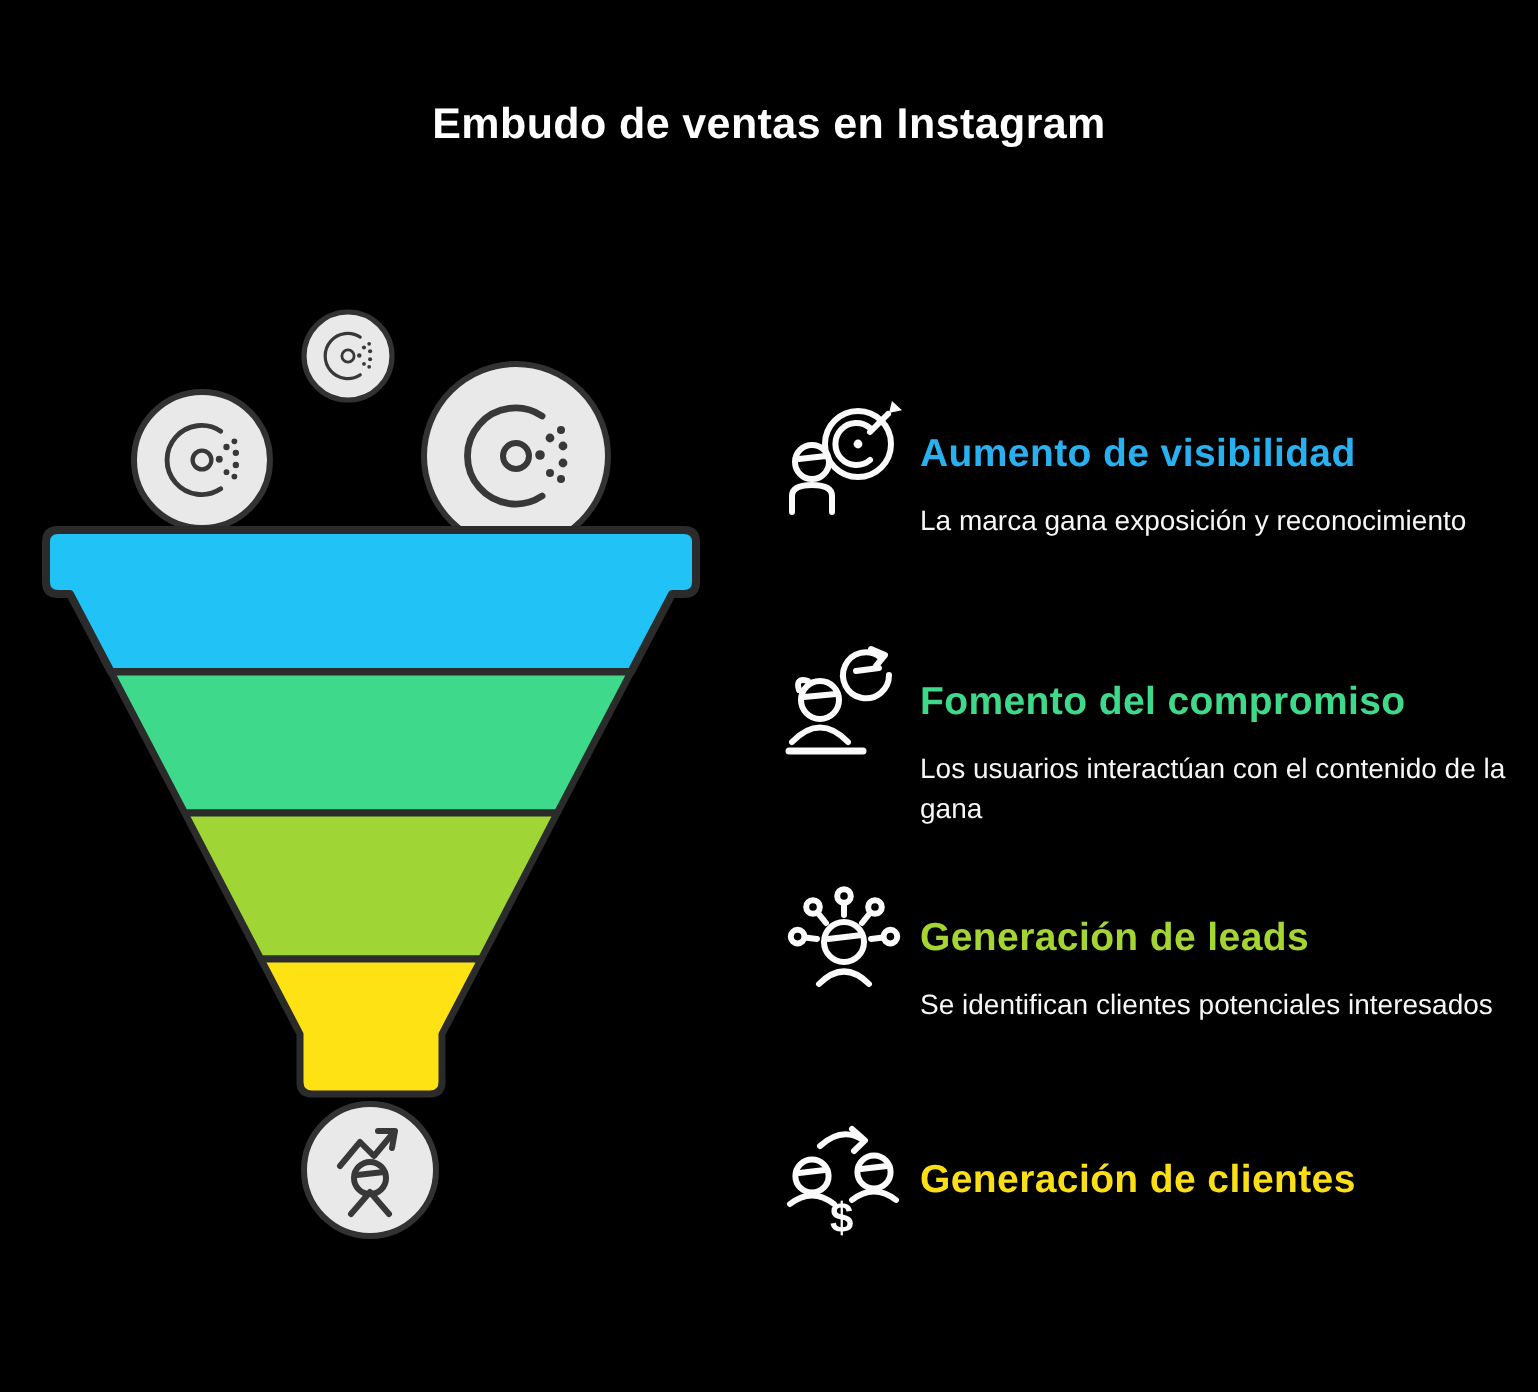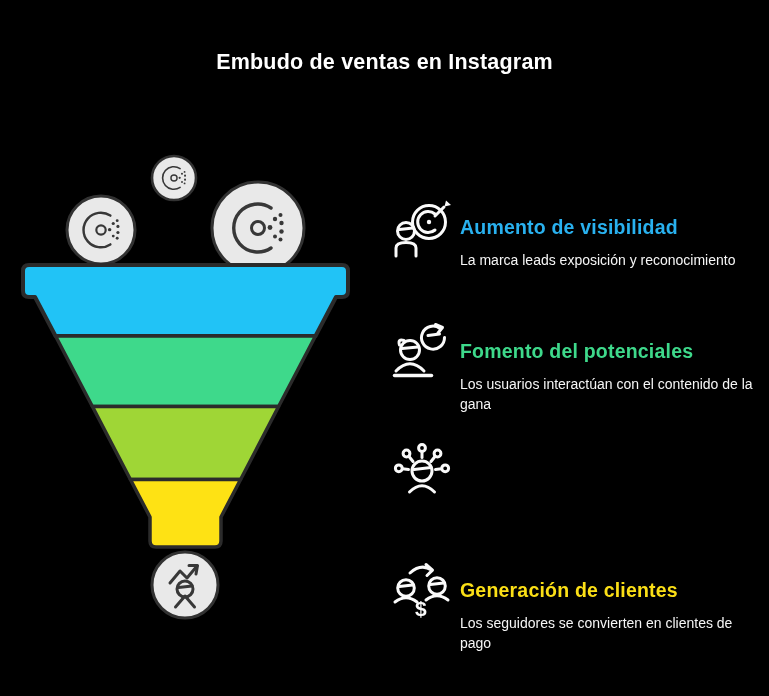--- a/index.html
+++ b/index.html
@@ -115,39 +115,39 @@
         <circle cx="36" cy="24" r="2.2" fill="#fafafa" stroke="none"></circle>
         <path d="M 51 9 L 42 18"></path>
         <path d="M 51.5 8.5 l 1.5 -6 l 5 4.6 z" fill="#fafafa" stroke="none"></path>
         <circle cx="13" cy="33" r="8.5"></circle>
         <path d="M 6.5 31.5 L 20 30"></path>
         <path d="M 3 58 V 50 Q 3 44.5 13 44.5 Q 23 44.5 23 50 V 58"></path>
       </svg>
     </div>
     <div class="text-box">
       <div class="section-title" style="color: rgb(41, 177, 239);">Aumento de visibilidad</div>
-      <div class="section-desc">La marca leads exposición y reconocimiento</div>
+      <div class="section-desc">La marca gana exposición y reconocimiento</div>
     </div>
   </div>
 
   <div class="section sec-2">
     <div class="icon-box">
       <svg width="60" height="62" viewBox="0 0 58 62" fill="none" stroke-linecap="round" stroke-linejoin="round" stroke-width="3" stroke="#fafafa">
         <path d="M 47 6.5 A 11.5 11.5 0 1 0 51.5 15.5"></path>
         <path d="M 42.5 2.5 L 49.5 5.5 L 45 11"></path>
         <path d="M 35 13.5 L 46.5 12"></path>
         <circle cx="17" cy="28" r="9.5"></circle>
         <path d="M 9 26.5 L 25 25"></path>
         <path d="M 11 18.5 Q 4.5 16.5 6.5 23"></path>
         <path d="M 3 49 Q 17 34.5 31 49"></path>
         <path d="M 1.5 53.5 H 38.5" stroke-width="3.5"></path>
       </svg>
     </div>
     <div class="text-box">
-      <div class="section-title" style="color: rgb(62, 217, 139);">Fomento del potenciales</div>
+      <div class="section-title" style="color: rgb(62, 217, 139);">Fomento del compromiso</div>
       <div class="section-desc">Los usuarios interactúan con el contenido de la gana</div>
     </div>
   </div>
 
   <div class="section sec-3">
     <div class="icon-box">
       <svg width="60" height="62" viewBox="0 0 58 62" fill="none" stroke-linecap="round" stroke-linejoin="round" stroke-width="3" stroke="#fafafa">
         <circle cx="29" cy="31" r="10"></circle>
         <path d="M 21 29.5 L 38 27.5"></path>
         <path d="M 16.5 52 Q 29 39.5 41.5 52"></path>
@@ -156,35 +156,38 @@
         <path d="M 20 21.5 L 16 16.5"></path>
           <circle cx="13.5" cy="13.5" r="3.4"></circle>
         <path d="M 38 21.5 L 42 16.5"></path>
           <circle cx="44.5" cy="13.5" r="3.4"></circle>
         <path d="M 15.5 29.5 L 9.5 28.8"></path>
           <circle cx="5.8" cy="28.3" r="3.4"></circle>
         <path d="M 42.5 29.5 L 48.5 28.8"></path>
           <circle cx="52.2" cy="28.3" r="3.4"></circle>
       </svg>
     </div>
+    <div class="text-box">
+      <div class="section-title" style="color: rgb(164, 213, 50);">Generación de leads</div>
+      <div class="section-desc">Se identifican clientes potenciales interesados</div>
+    </div>
   </div>
 
   <div class="section sec-4">
     <div class="icon-box">
       <svg width="60" height="62" viewBox="0 0 58 62" fill="none" stroke-linecap="round" stroke-linejoin="round" stroke-width="3" stroke="#fafafa">
         <path d="M 17 12 Q 28 2 38.5 9"></path>
         <path d="M 33 3.5 L 39.5 9.2 L 34 14.5"></path>
         <circle cx="13" cy="27" r="8.3"></circle>
         <path d="M 6.5 25.5 L 19.5 24"></path>
         <path d="M 2 41 Q 13 32.5 24 41"></path>
         <circle cx="44" cy="25" r="8.3"></circle>
         <path d="M 37.5 23.5 L 50.5 22"></path>
         <path d="M 33 39 Q 44 30.5 55 39"></path>
         <text x="22" y="55" font-size="21" font-weight="bold" fill="#fafafa" stroke="none" font-family="Liberation Sans, sans-serif">$</text>
       </svg>
     </div>
     <div class="text-box">
       <div class="section-title" style="color: rgb(251, 223, 22);">Generación de clientes</div>
-      <div class="section-desc">Los seguidores se convierten en clientes de pago</div>
     </div>
   </div>
 
 </div>
 
 </body></html>

